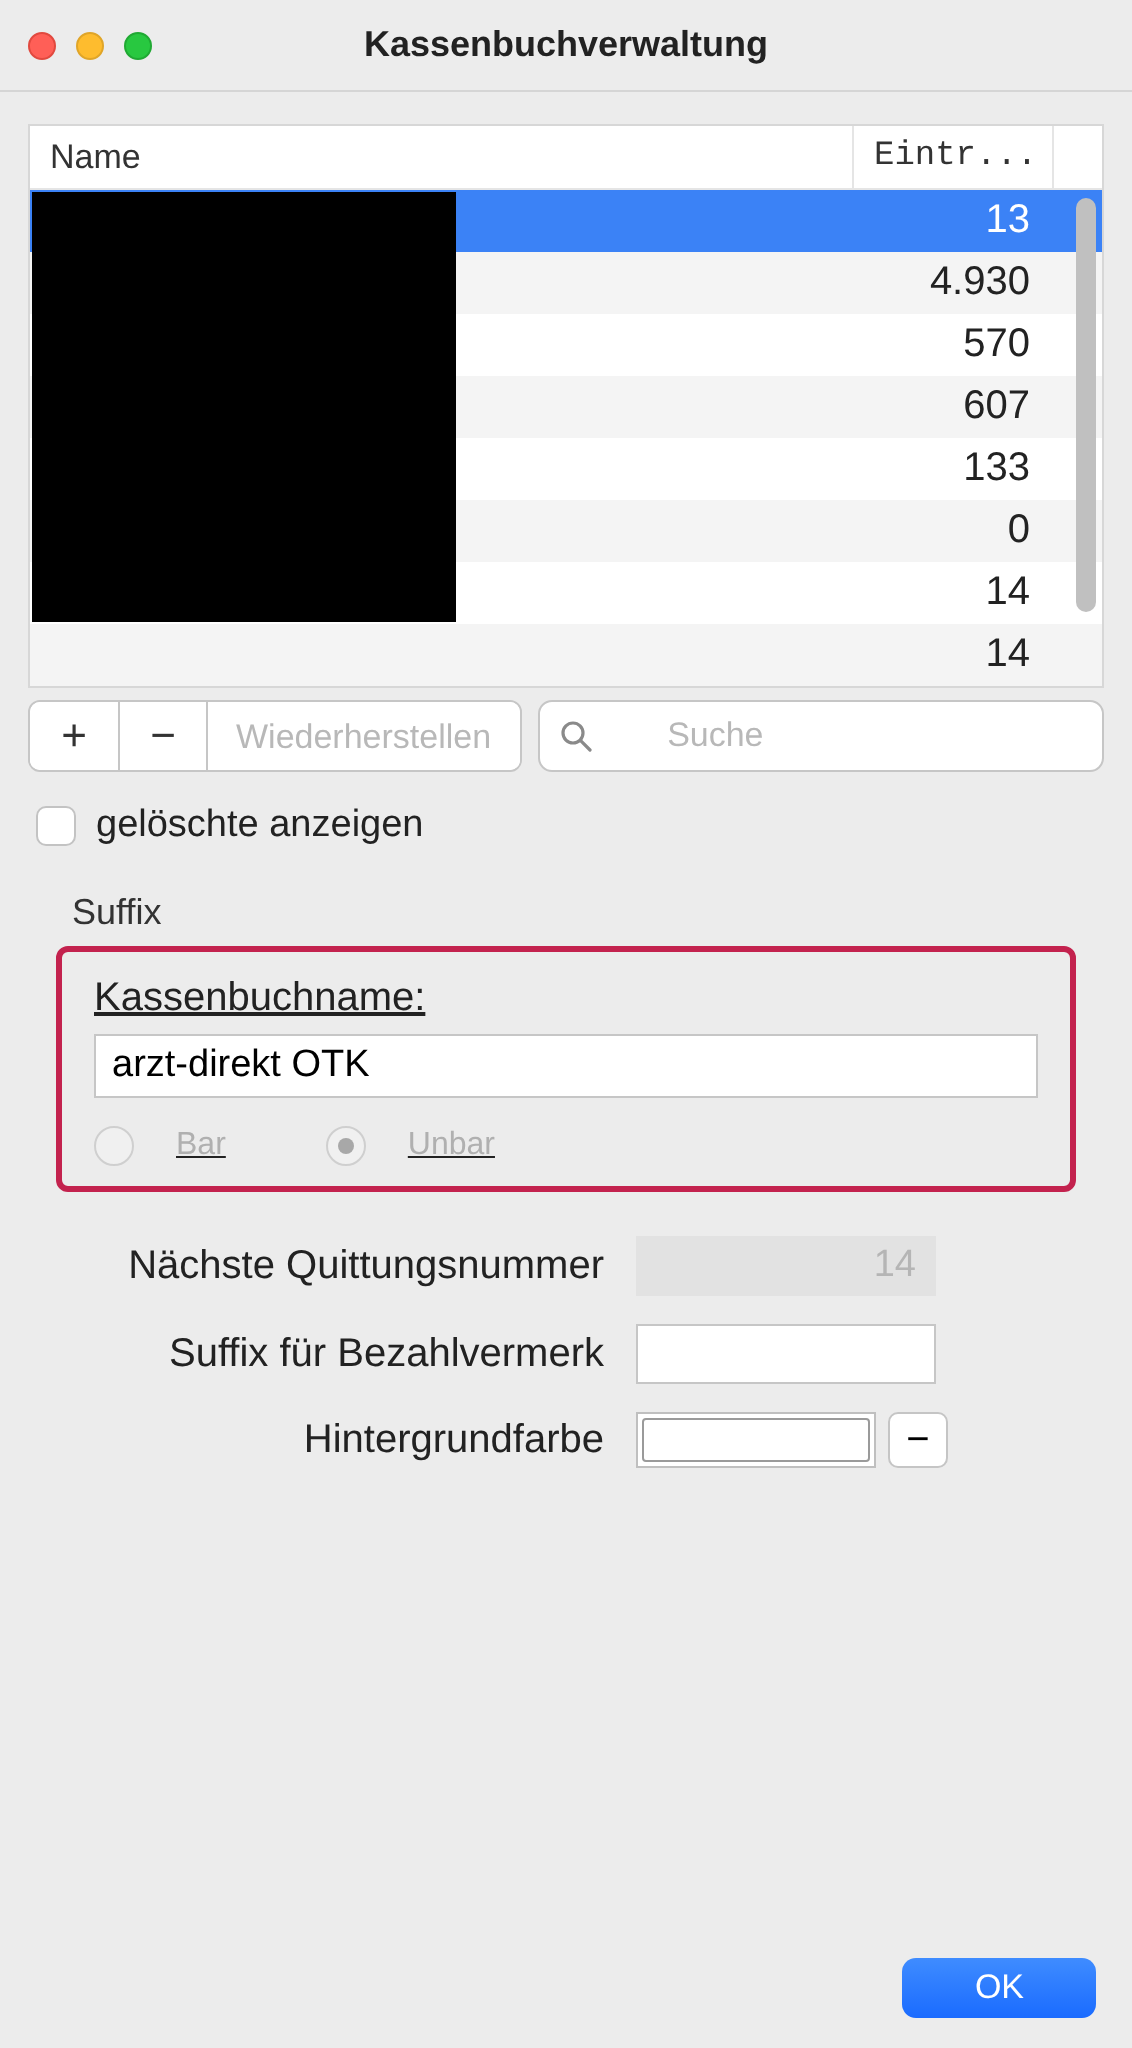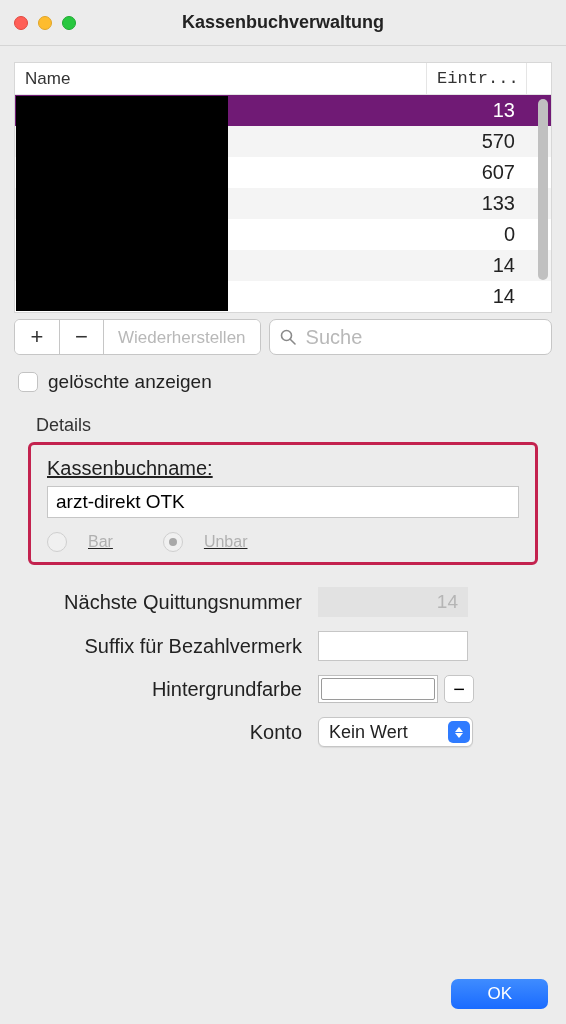--- a/index.html
+++ b/index.html
@@ -59,21 +59,21 @@
   .th.eintr { width: 100px; font-family: Liberation Mono, monospace; }
   .th.pad { width: 24px; border-right: none; }
   .tbody { position: relative; }
   .tr {
     display: flex;
     height: 31px;
     font-size: 20px;
   }
   .tr:nth-child(odd) { background: #fff; }
   .tr:nth-child(even) { background: #f4f4f4; }
-  .tr.selected { background: #701a75; color: #fff; }
+  .tr.selected { background: #3b82f6; color: #fff; }
   .td.name { flex: 1; padding: 0 8px; display: flex; align-items: center; }
   .td.eintr { width: 100px; padding: 0 12px 0 0; display: flex; align-items: center; justify-content: flex-end; }
   .td.pad { width: 24px; }
   .redact {
     position: absolute;
     top: 33px;
     left: 1px;
     width: 212px;
     height: 215px;
     background: #000;
@@ -133,23 +133,24 @@
     height: 36px;
     padding: 0 10px;
     gap: 8px;
   }
   .search-wrap .mag {
     width: 16px; height: 16px; flex-shrink: 0;
   }
   .search-wrap input {
     border: none;
     outline: none;
-    font-size: 20px;
+    font-size: 17px;
     width: 100%;
     background: transparent;
+    margin-left: 28px;
   }
   .search-wrap input::placeholder { color: #b8b8b8; }
   .chk-row {
     display: flex;
     align-items: center;
     gap: 10px;
     margin-top: 16px;
     margin-left: 4px;
     font-size: 19px;
   }
@@ -324,20 +325,25 @@
       <div class="th pad"></div>
     </div>
     <div class="tbody" id="tbody">
         <div class="tr selected">
           <div class="td name">arzt-direkt OTK</div>
           <div class="td eintr">13</div>
           <div class="td pad"></div>
         </div>
         <div class="tr">
           <div class="td name"></div>
+          <div class="td eintr">4.930</div>
+          <div class="td pad"></div>
+        </div>
+        <div class="tr">
+          <div class="td name"></div>
           <div class="td eintr">570</div>
           <div class="td pad"></div>
         </div>
         <div class="tr">
           <div class="td name"></div>
           <div class="td eintr">607</div>
           <div class="td pad"></div>
         </div>
         <div class="tr">
           <div class="td name"></div>
@@ -379,21 +385,21 @@
       </svg>
       <input type="text" placeholder="Suche" style="">
     </div>
   </div>
 
   <div class="chk-row">
     <div class="checkbox"></div>
     <span>gelöschte anzeigen</span>
   </div>
 
-  <div class="details-label">Details</div>
+  <div class="details-label">Suffix</div>
 
   <div class="details-box">
     <div class="field-label">Kassenbuchname:</div>
     <input class="text-input" type="text" value="arzt-direkt OTK" style="">
     <div class="radio-row">
       <div class="radio">
         <span class="dot"></span>
         <span>Bar</span>
       </div>
       <div class="radio">
@@ -420,30 +426,18 @@
     </div>
     <div class="form-row">
       <div class="lab">Hintergrundfarbe</div>
       <div class="ctl">
         <div class="color-well">
             <div class="color-well-in"></div>
           </div>
         <button class="minus-btn">−</button>
       </div>
     </div>
-    <div class="form-row">
-      <div class="lab">Konto</div>
-      <div class="ctl">
-        <div class="select">
-          <span>Kein Wert</span>
-          <span class="arrows">
-            <span class="up"></span>
-              <span class="down"></span>
-          </span>
-        </div>
-      </div>
-    </div>
   </div>
 </div>
 
 <div class="footer">
   <button class="ok-btn">OK</button>
 </div>
 
 </body></html>

